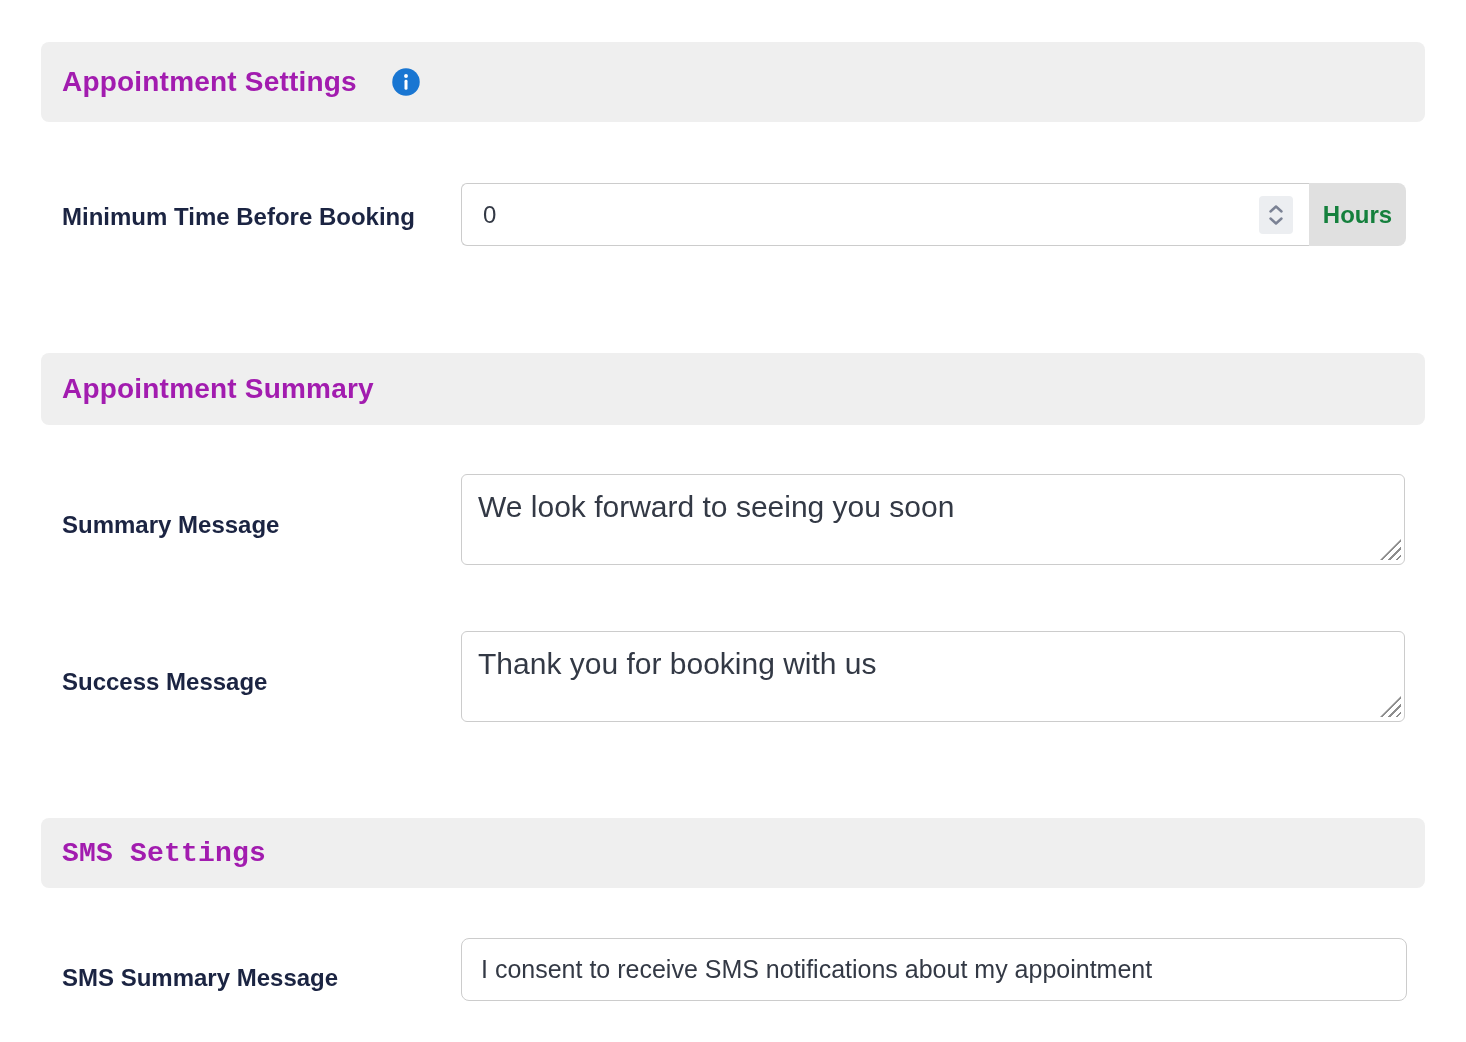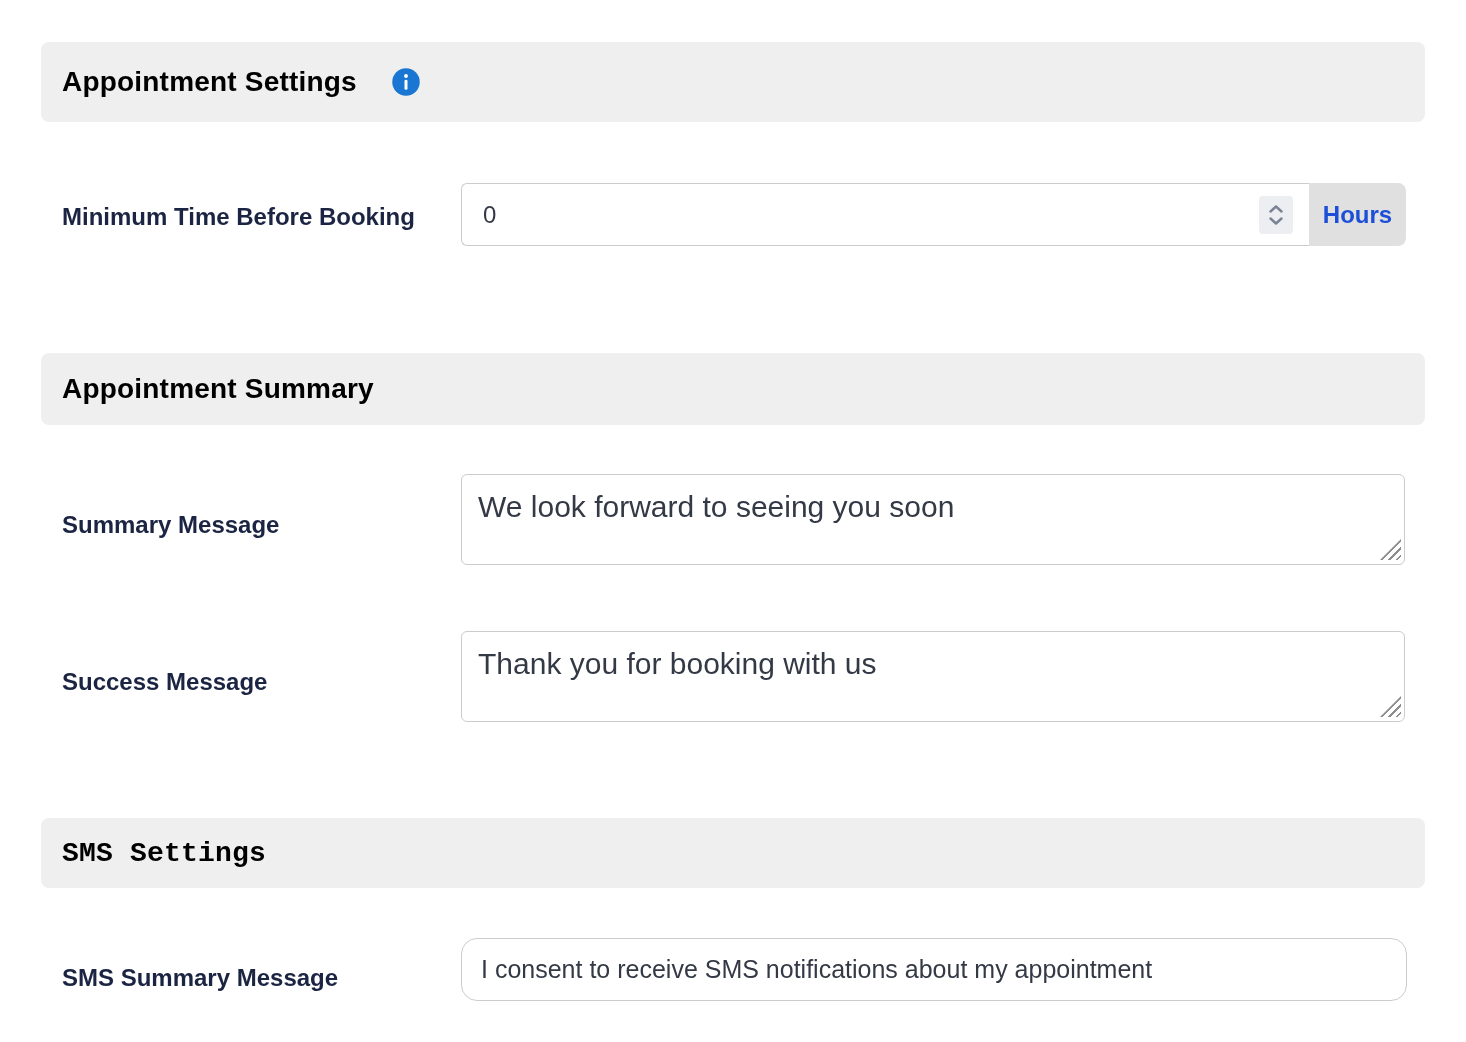--- a/index.html
+++ b/index.html
@@ -27,21 +27,21 @@
     border-radius: 8px;
     padding-left: 21px;
     width: 1384px;
   }
   .section-header.first { margin-top: 42px; height: 80px; }
   .section-header.second { margin-top: 107px; height: 72px; }
   .section-header.third { margin-top: 96px; height: 70px; font-family: Liberation Mono, monospace; }
   .section-title {
     font-size: 28px;
     font-weight: 700;
-    color: #000000;
+    color: #a21caf;
     letter-spacing: 0.2px;
   }
   .info-icon {
     display: inline-flex;
     margin-left: 34px;
     width: 30px;
     height: 30px;
     cursor: pointer;
   }
 
@@ -115,21 +115,21 @@
   .input-addon {
     flex: 0 0 97px;
     height: 63px;
     background: #e0e0e0;
     border-radius: 0 8px 8px 0;
     display: flex;
     align-items: center;
     justify-content: center;
     font-size: 24px;
     font-weight: 700;
-    color: #1d4ed8;
+    color: #15803d;
   }
 
   
   .textarea-wrap {
     position: relative;
     width: 944px;
   }
   .form-textarea {
     width: 944px;
     height: 91px;
@@ -155,21 +155,21 @@
       transparent 0 3.5px, #8d8d8d 3.5px 5.5px);
     clip-path: polygon(100% 0, 100% 100%, 0 100%);
     pointer-events: none;
   }
 
   
   .text-input {
     width: 946px;
     height: 63px;
     border: 1px solid #cccccc;
-    border-radius: 16px;
+    border-radius: 8px;
     padding: 0 19px;
     font-family: "Liberation Sans", "DejaVu Sans", sans-serif;
     font-size: 25px;
     color: #333945;
     outline: none;
     background: #ffffff;
   }
 </style>
 </head>
 <body>

